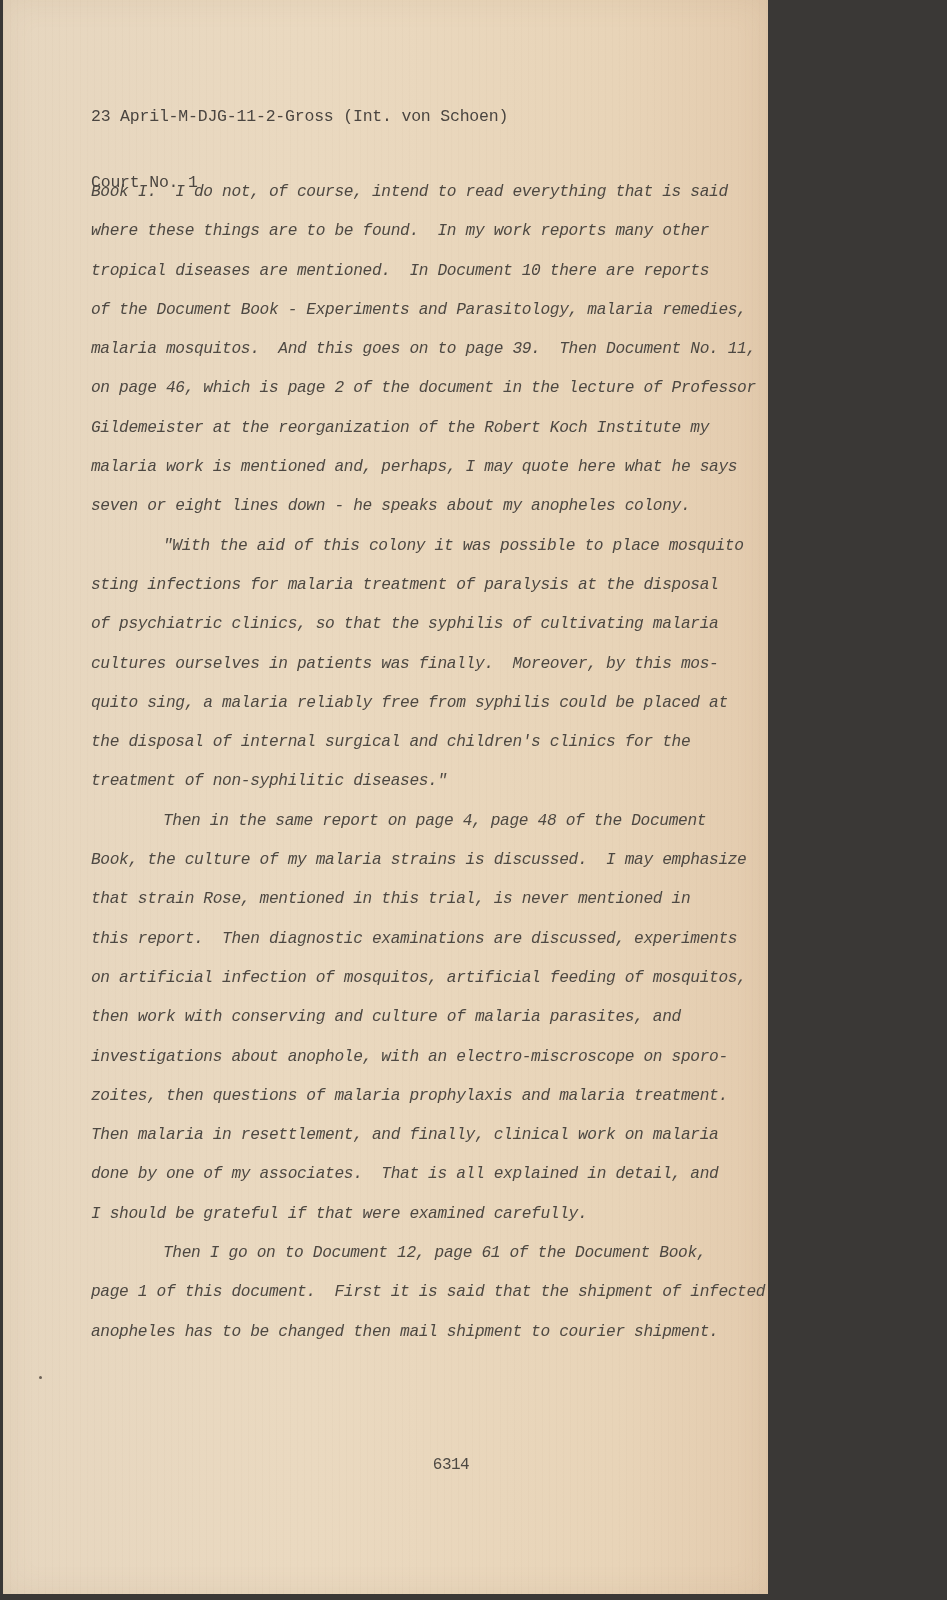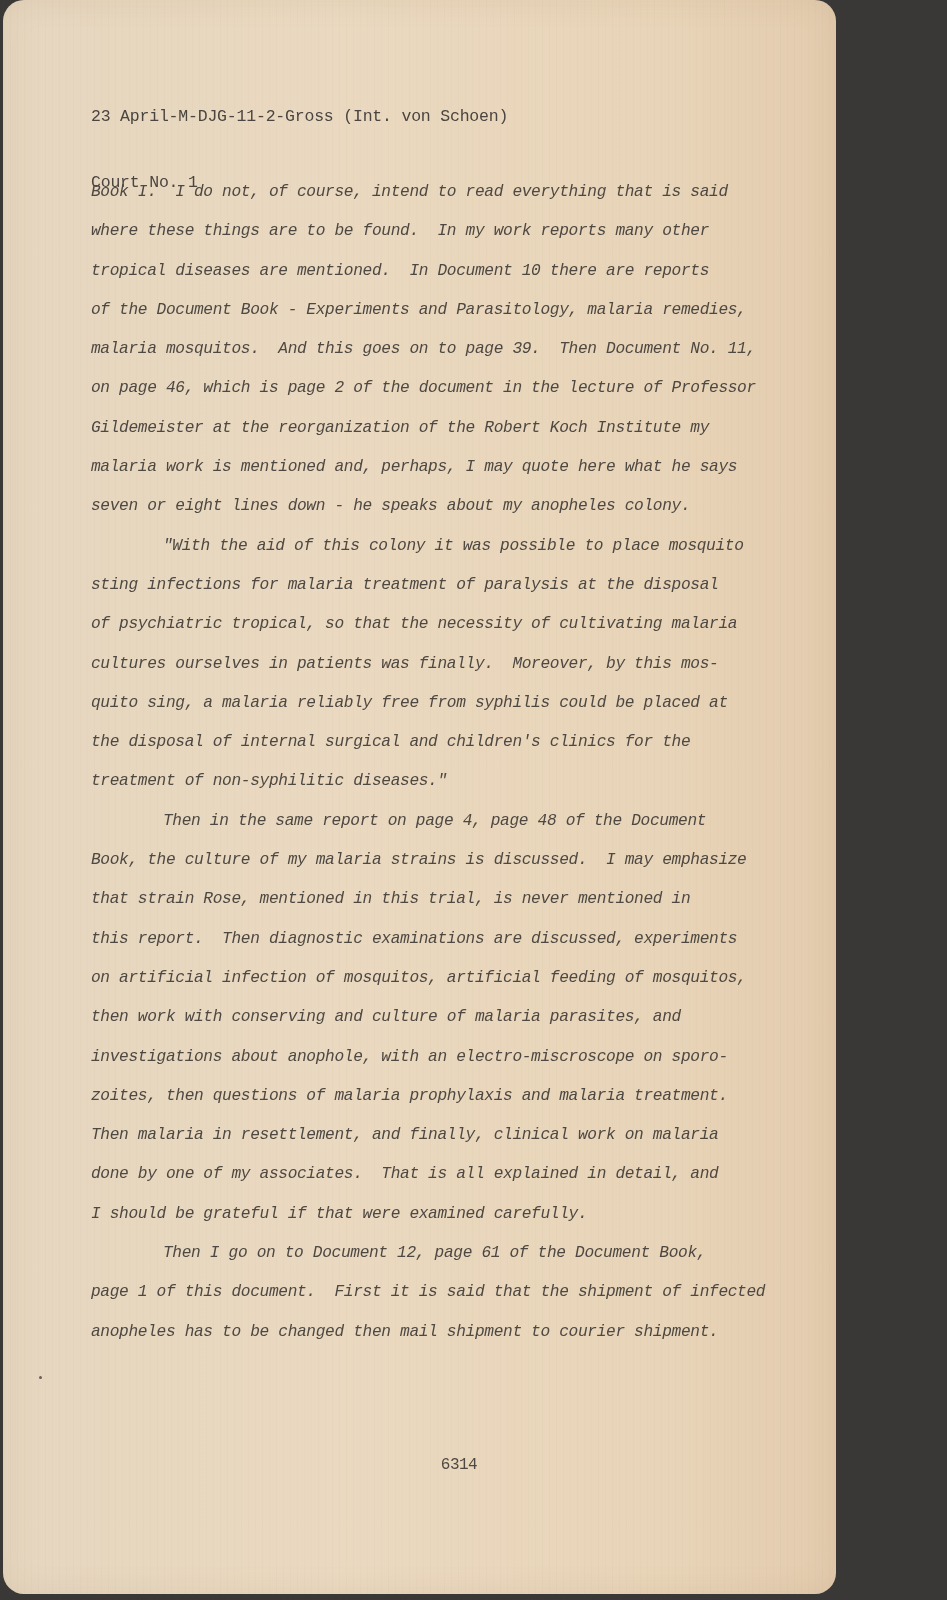--- a/index.html
+++ b/index.html
@@ -10,25 +10,24 @@
     body {
       width: 947px;
       height: 1600px;
       position: relative;
       overflow: hidden;
     }
     .page {
       position: absolute;
       left: 3px;
       top: 0;
-      width: 833px;
+      width: 765px;
       height: 1594px;
       background: linear-gradient(90deg, #e6d6bf 0%, #ead9c0 40%, #e8d4b8 80%, #e3cbae 100%);
       box-shadow: inset 0 0 30px rgba(160, 120, 80, 0.12);
-      border-radius: 21px;
     }
     .page::before {
       content: "";
       position: absolute;
       inset: 0;
       background-image: repeating-linear-gradient(90deg, rgba(120, 90, 60, 0.025) 0px, rgba(120, 90, 60, 0.025) 1px, transparent 1px, transparent 7px);
       pointer-events: none;
     }
     .header {
       position: absolute;
@@ -55,21 +54,21 @@
       height: 39.3px;
       line-height: 25px;
       white-space: pre;
       font-style: italic;
     }
     .indent {
       padding-left: 72px;
     }
     .page-number {
       position: absolute;
-      left: 15px;
+      left: 7px;
       width: 882px;
       top: 1456px;
       text-align: center;
       font-family: "Liberation Mono", "DejaVu Sans Mono", monospace;
       font-size: 16px;
       color: #4d4842;
       letter-spacing: -0.5px;
     }
     .speck {
       position: absolute;
@@ -93,21 +92,21 @@
       <div class="line">where these things are to be found.  In my work reports many other</div>
       <div class="line">tropical diseases are mentioned.  In Document 10 there are reports</div>
       <div class="line">of the Document Book - Experiments and Parasitology, malaria remedies,</div>
       <div class="line">malaria mosquitos.  And this goes on to page 39.  Then Document No. 11,</div>
       <div class="line">on page 46, which is page 2 of the document in the lecture of Professor</div>
       <div class="line">Gildemeister at the reorganization of the Robert Koch Institute my</div>
       <div class="line">malaria work is mentioned and, perhaps, I may quote here what he says</div>
       <div class="line">seven or eight lines down - he speaks about my anopheles colony.</div>
       <div class="line indent">"With the aid of this colony it was possible to place mosquito</div>
       <div class="line">sting infections for malaria treatment of paralysis at the disposal</div>
-      <div class="line">of psychiatric tropical, so that the necessity of cultivating malaria</div>
+      <div class="line">of psychiatric clinics, so that the syphilis of cultivating malaria</div>
       <div class="line">cultures ourselves in patients was finally.  Moreover, by this mos-</div>
       <div class="line">quito sing, a malaria reliably free from syphilis could be placed at</div>
       <div class="line">the disposal of internal surgical and children's clinics for the</div>
       <div class="line">treatment of non-syphilitic diseases."</div>
       <div class="line indent">Then in the same report on page 4, page 48 of the Document</div>
       <div class="line">Book, the culture of my malaria strains is discussed.  I may emphasize</div>
       <div class="line">that strain Rose, mentioned in this trial, is never mentioned in</div>
       <div class="line">this report.  Then diagnostic examinations are discussed, experiments</div>
       <div class="line">on artificial infection of mosquitos, artificial feeding of mosquitos,</div>
       <div class="line">then work with conserving and culture of malaria parasites, and</div>

